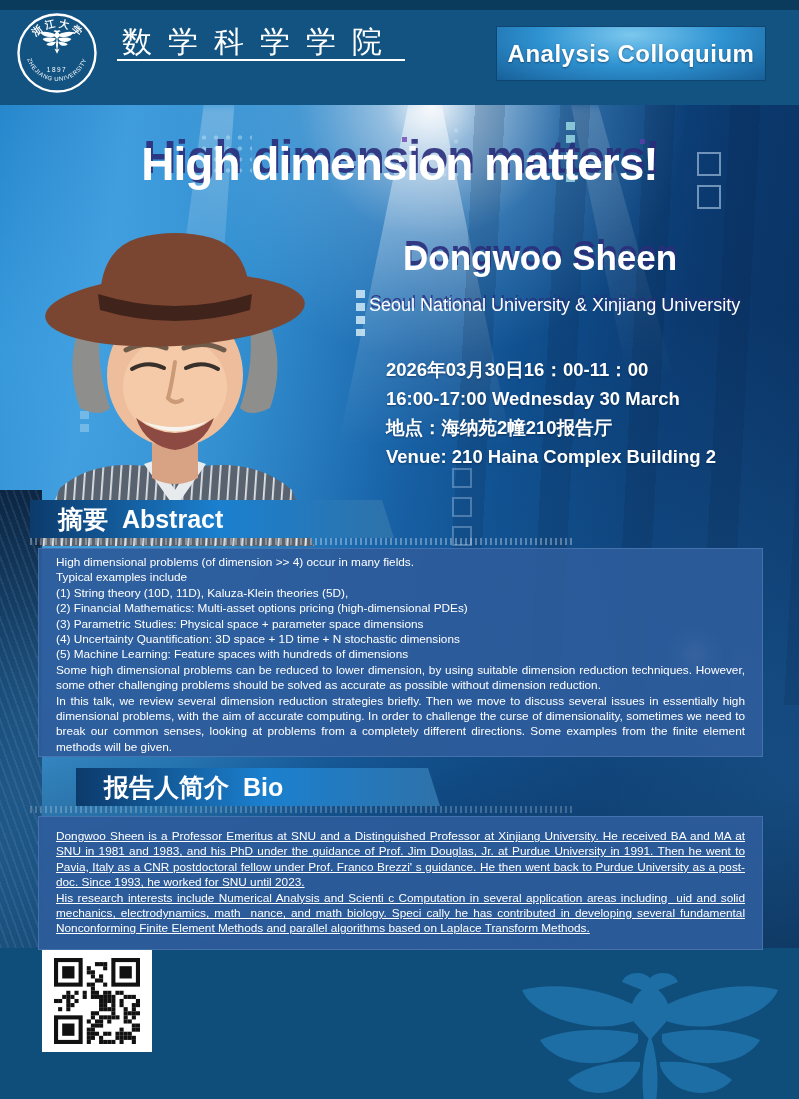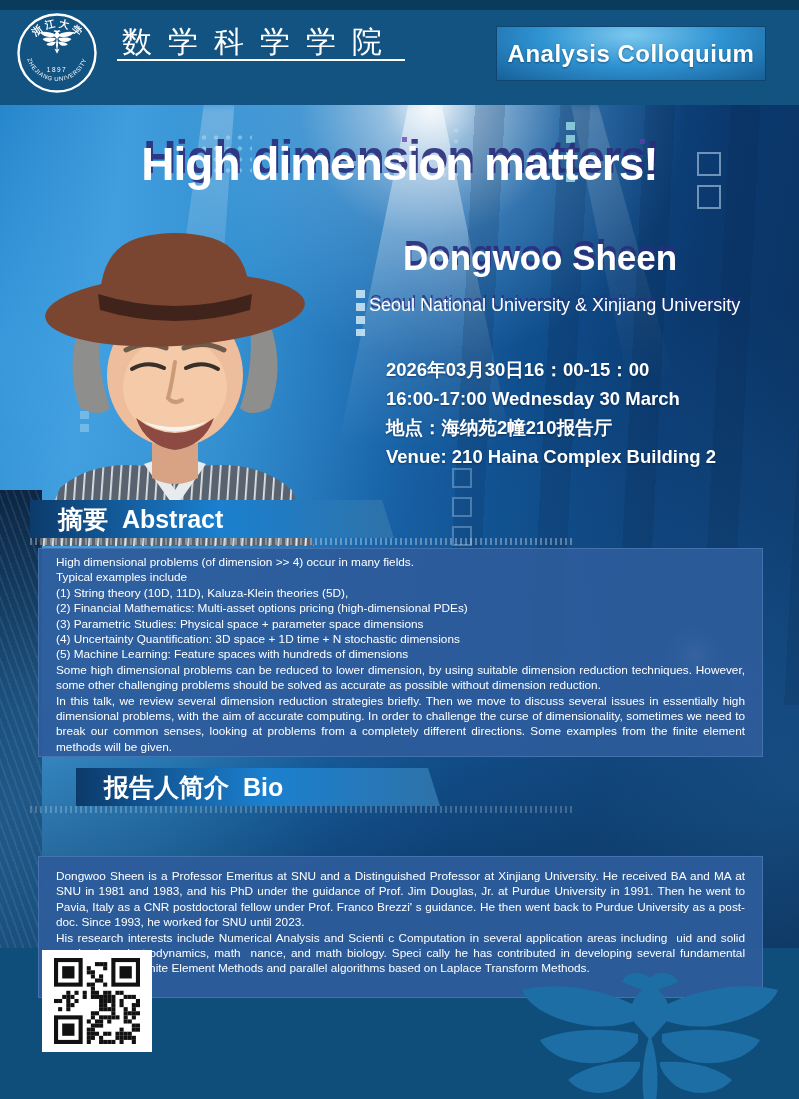--- a/index.html
+++ b/index.html
@@ -74,21 +74,21 @@
     font-size:25px;font-weight:bold;line-height:38px;padding-left:28px;box-sizing:content-box;
     white-space:nowrap;}
   .pinstripes{position:absolute;left:30px;width:545px;height:7px;opacity:.45;
     background:repeating-linear-gradient(90deg, rgba(255,255,255,.7) 0 2px, rgba(0,0,0,0) 2px 5px);}
   .panel{position:absolute;left:38px;width:689px;
     background:rgba(45,92,155,.95);border:1px solid rgba(130,170,220,.3);
     padding:6px 17px 2px;font-size:11.8px;line-height:15.4px;color:#fff;}
   .panel .line{white-space:nowrap;}
   .panel p{margin:0;text-align:justify;}
   #abstract-panel{top:548px;height:199px;}
-  #bio-panel{top:856px;height:108px;padding-top:12px;padding-bottom:20px;}
+  #bio-panel{top:816px;height:108px;padding-top:12px;padding-bottom:12px;text-decoration:underline;}
   
   .qr-box{position:absolute;left:42px;top:950px;width:110px;height:102px;background:#fff;
     display:flex;align-items:center;justify-content:center;}
   .qr-caption{position:absolute;left:62px;top:1061px;font-size:18px;letter-spacing:1.5px;white-space:nowrap;margin-top:36px;}
   .eagle-big{position:absolute;left:514px;top:972px;width:272px;height:200px;}
   .hidden-defs{position:absolute;width:0;height:0;overflow:hidden;}
 </style>
 </head>
 <body>
 
@@ -187,21 +187,21 @@
 
     <ellipse cx="167" cy="98" rx="130" ry="36" fill="#7b4631" transform="rotate(-3 167 98)"></ellipse>
     <path d="M92,96 Q90,38 130,26 Q167,16 204,26 Q244,38 242,96 Q205,114 167,114 Q129,114 92,96 Z" fill="#7b4631"></path>
     <path d="M90,82 Q167,106 244,82 L242,98 Q167,120 92,98 Z" fill="#40241b"></path>
   </svg>
 
   <div class="speaker">Dongwoo Sheen</div>
   <div class="affiliation">Seoul National University &amp; Xinjiang University</div>
 
   <div class="schedule">
-    <div>2026年03月30日16：00-15：00</div>
+    <div>2026年03月30日16：00-11：00</div>
     <div>16:00-17:00 Wednesday 30 March</div>
     <div>地点：海纳苑2幢210报告厅</div>
     <div>Venue: 210 Haina Complex Building 2</div>
   </div>
 
   <div class="pleats"></div>
 
   <div class="section-bar" style="top:500px;">摘要&nbsp; Abstract</div>
   <div class="pinstripes" style="top:538px;"></div>
   <div class="panel" id="abstract-panel">

